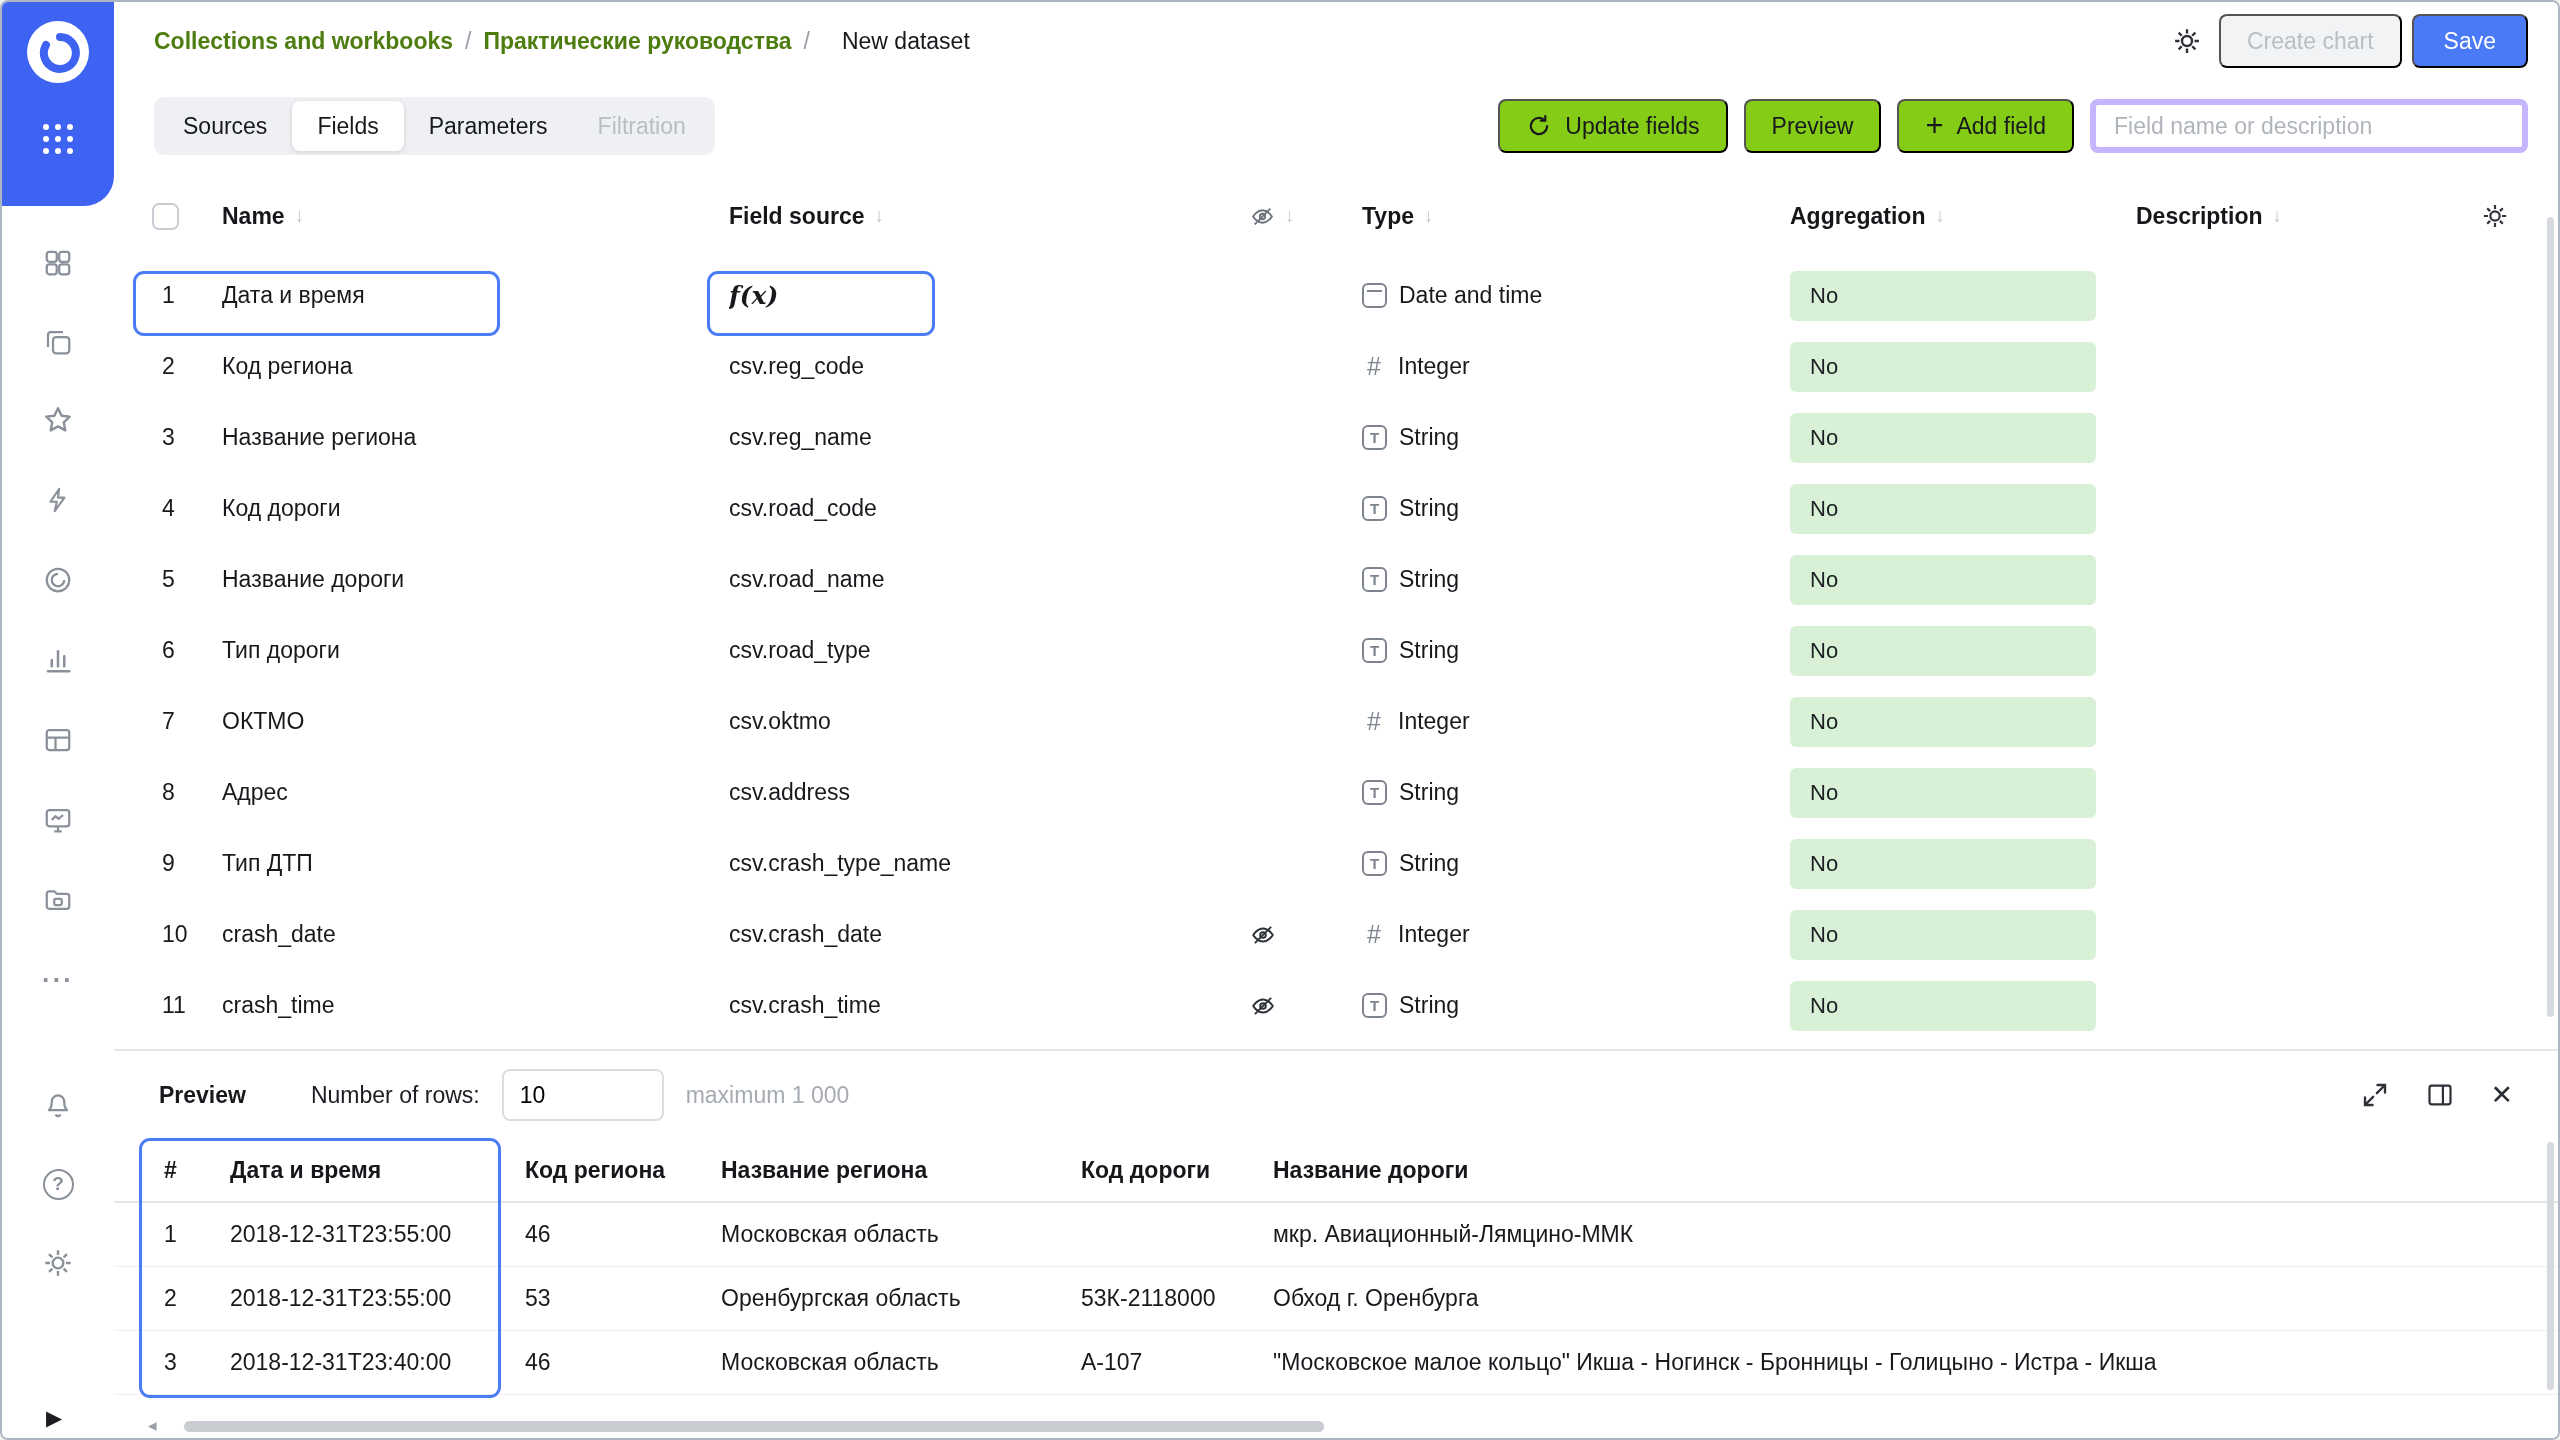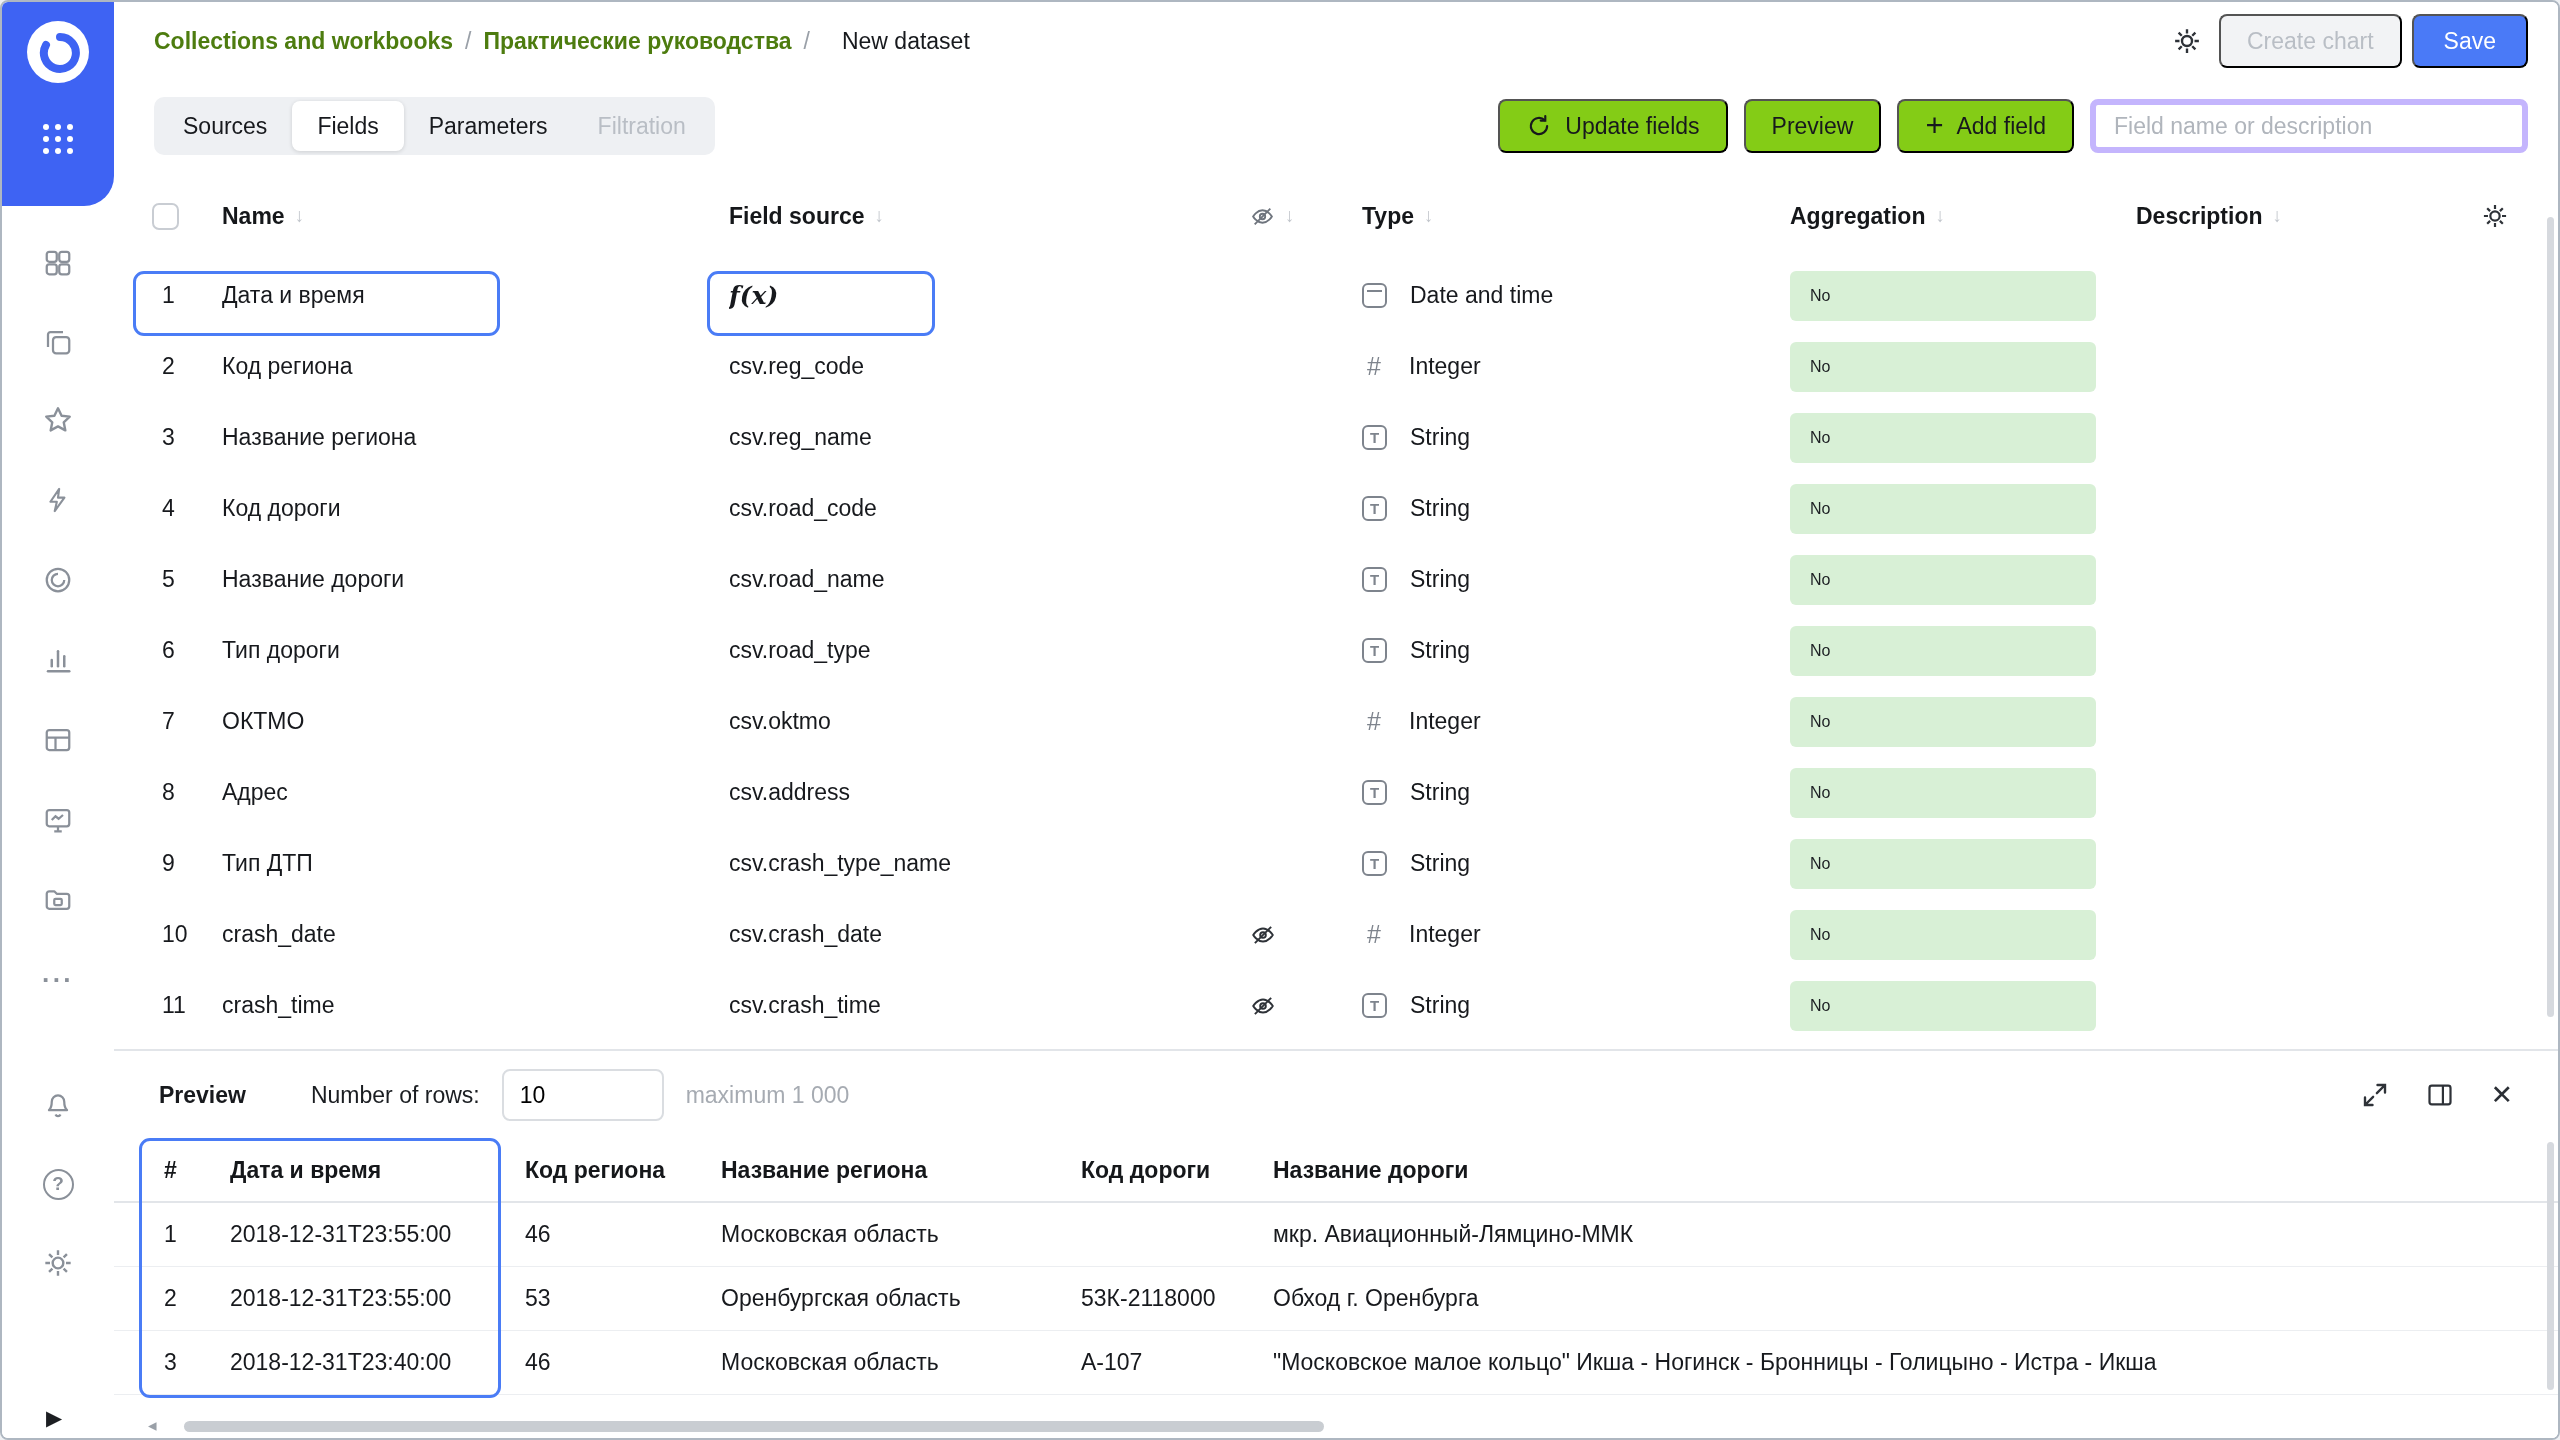--- a/index.html
+++ b/index.html
@@ -63,30 +63,30 @@
   .fgrid { display:grid; grid-template-columns:70px 507px 513px 112px 436px 346px 341px 1fr;
            padding-left:38px; align-items:center; }
   .fhead { height:88px; }
   .fhead .hlabel { font-size:23px; font-weight:700; color:#15171a; }
   .sort { font-size:19px; color:#c2c6cc; margin-left:10px; font-weight:400; }
   .hcell { display:flex; align-items:center; cursor:pointer; }
   .checkbox { width:27px; height:27px; border:2px solid #c9cdd3; border-radius:7px; cursor:pointer; background:#fff; }
   .frow { height:71px; }
   .frow .fc { font-size:23px; color:#17191d; white-space:nowrap; overflow:hidden; }
   .c-num { padding-left:10px; color:#1a1d21; font-size:22px; }
-  .c-type { display:flex; align-items:center; gap:23px; padding-left:8px; }
+  .c-type { display:flex; align-items:center; gap:12px; padding-left:8px; }
   .c-eye { padding-left:8px; display:flex; align-items:center; }
   .ticon { flex:0 0 auto; }
   .hash { width:24px; text-align:center; font-size:25px; font-weight:500; color:#7e848d; }
   .tbox { width:25px; height:25px; border:2px solid #7e848d; border-radius:6px; color:#7e848d;
           display:flex; align-items:center; justify-content:center; font-size:15px; font-weight:700; }
   .cal { width:25px; height:25px; border:2px solid #7e848d; border-radius:6px; position:relative; }
   .cal::before { content:""; position:absolute; left:3px; right:3px; top:5px; height:2px; background:#7e848d; }
   .agg { width:306px; height:50px; background:#d8f0d6; border-radius:6px;
-         display:flex; align-items:center; padding-left:20px; font-size:16px; color:#1c1f23; cursor:pointer; }
+         display:flex; align-items:center; padding-left:20px; font-size:22px; color:#1c1f23; cursor:pointer; }
   .formula { font-family:"DejaVu Serif", serif; font-style:italic; font-weight:700; font-size:25px; }
   .c-gear { display:flex; justify-content:flex-start; padding-left:4px; }
 
   
   .preview-panel { position:absolute; left:0; top:1047px; right:0; bottom:0; background:#fff;
                    border-top:2px solid #e2e5e9; }
   .pv-controls { height:88px; display:flex; align-items:center; padding:0 45px; }
   .pv-title { font-size:23px; font-weight:700; margin-right:65px; }
   .pv-label { font-size:23px; color:#1a1d21; margin-right:22px; }
   .pv-input { width:162px; height:52px; border:2px solid #dadde1; border-radius:8px;

